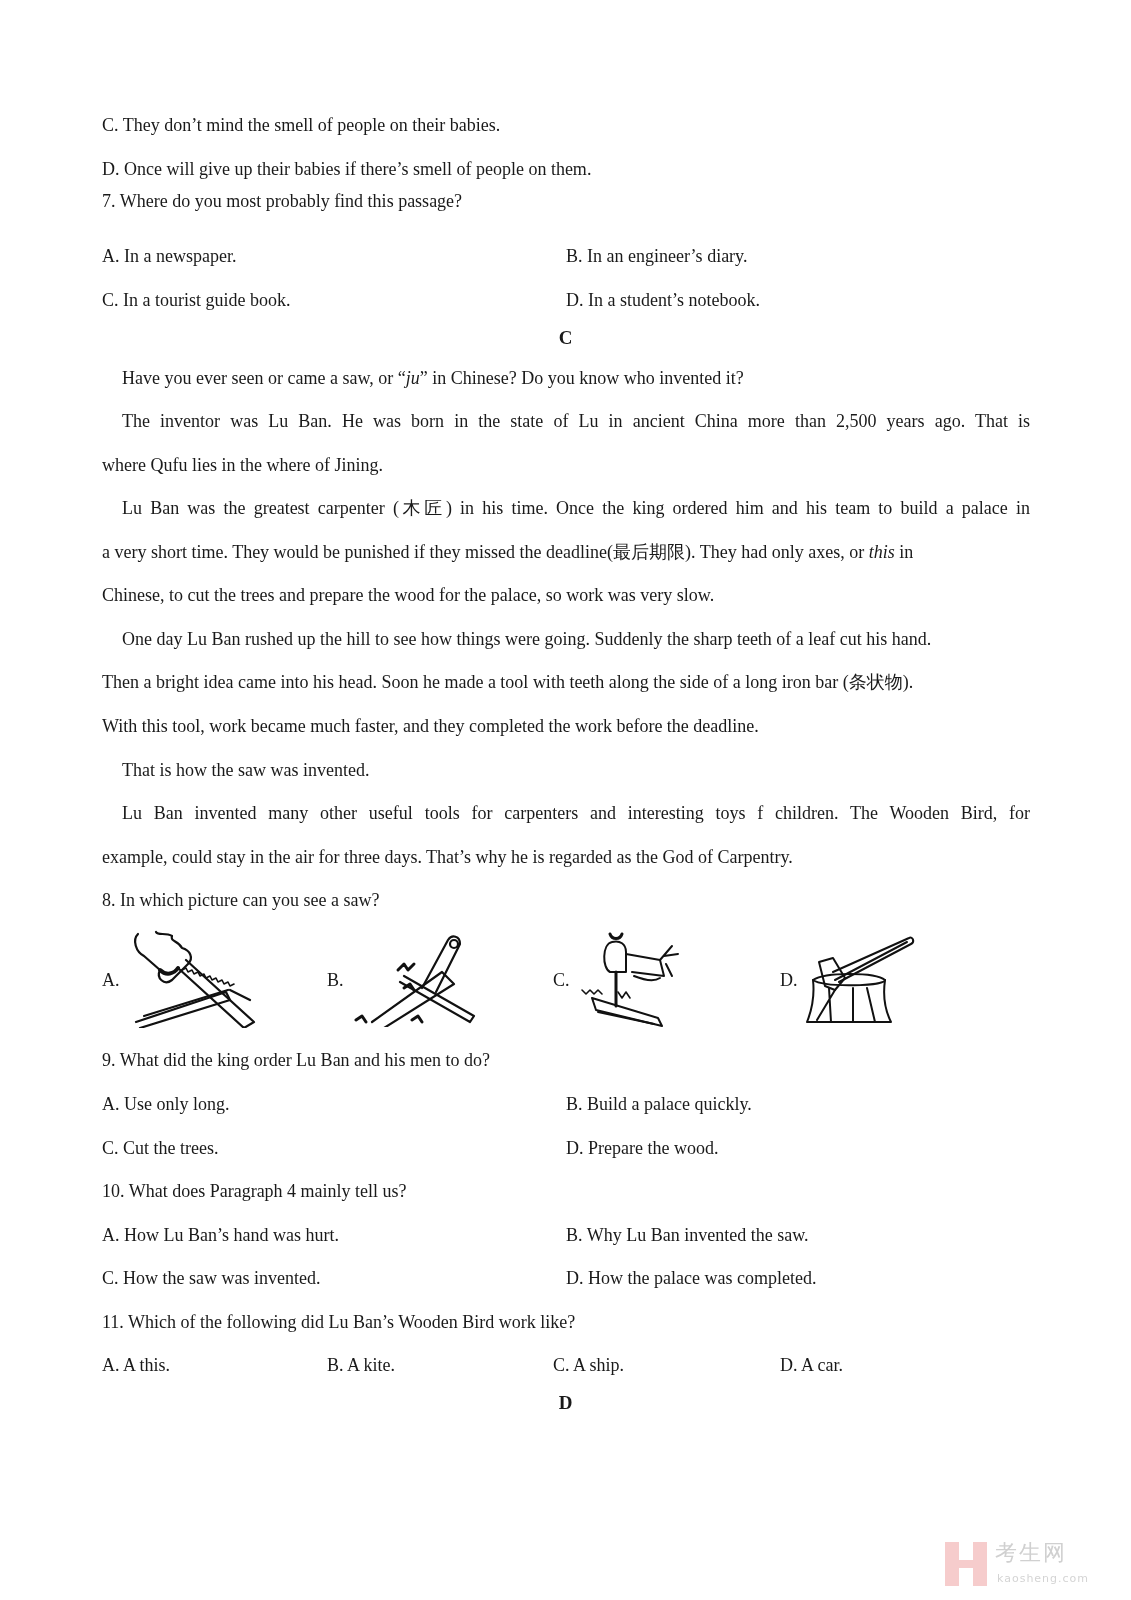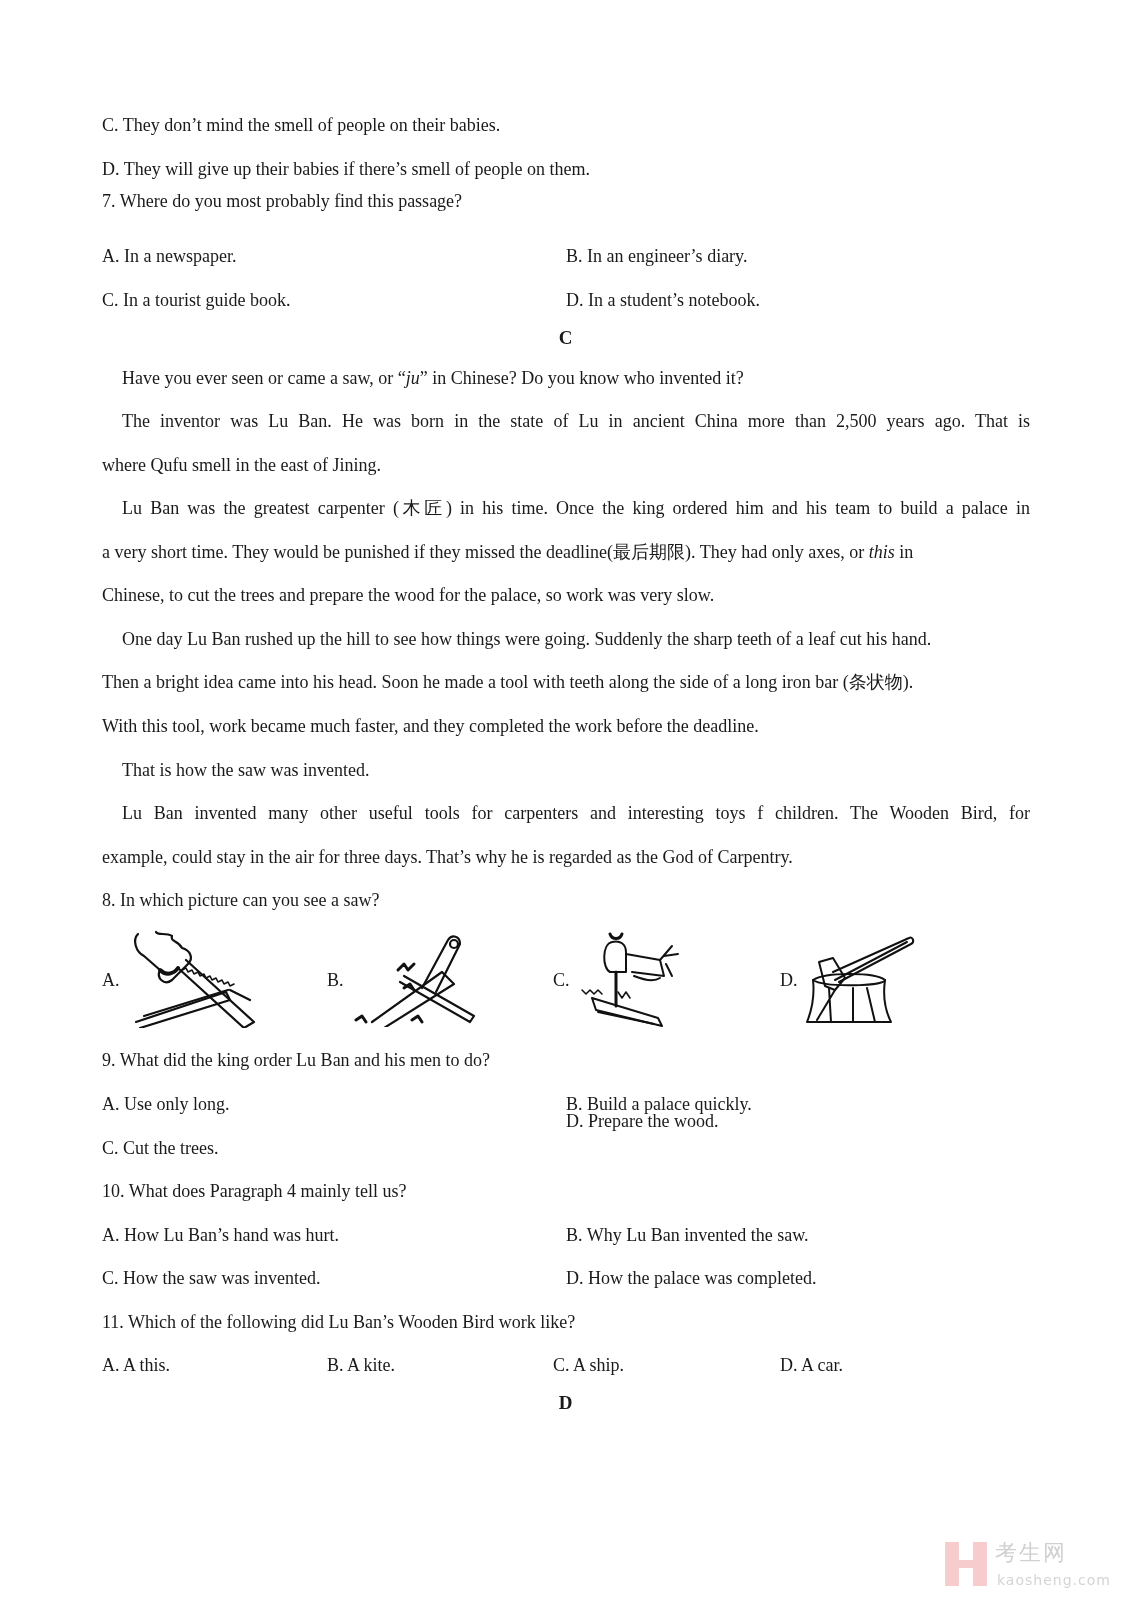--- a/index.html
+++ b/index.html
@@ -9,42 +9,42 @@
   .indent { left: 122px; }
   .col2 { left: 566px; }
   .justify { width: 928px; white-space: normal; text-align: justify; text-align-last: justify; }
   .heading { position: absolute; left: 0; width: 1131px; text-align: center; font-weight: bold; font-size: 19px; }
   .opt4 { position: absolute; font-size: 18px; line-height: 22px; white-space: nowrap; }
   .pic-label { position: absolute; font-size: 18px; line-height: 22px; }
   .pic { position: absolute; }
   .watermark { position: absolute; left: 945px; top: 1540px; width: 170px; height: 50px; }
   .wm-logo { position: absolute; left: 0; top: 2px; width: 42px; height: 44px; }
   .wm-cn { position: absolute; left: 50px; top: -2px; font-family: "DejaVu Sans", sans-serif; font-size: 22px; color: #d0d0d0; letter-spacing: 2px; }
-  .wm-en { position: absolute; left: 52px; top: 32px; font-family: "DejaVu Sans", sans-serif; font-size: 14px; color: #d4d4d4; letter-spacing: 1px; }
+  .wm-en { position: absolute; left: 52px; top: 32px; font-family: "DejaVu Sans", sans-serif; font-size: 11px; color: #d4d4d4; letter-spacing: 1px; }
 </style>
 </head>
 <body>
 
 <div class="line" style="top:114px">C. They don’t mind the smell of people on their babies.</div>
-<div class="line" style="top:158px">D. They will give up their babies if there’s smell of people on them.</div>
+<div class="line" style="top:158px">D. Once will give up their babies if there’s smell of people on them.</div>
 
 <div class="line" style="top:190px">7. Where do you most probably find this passage?</div>
 <div class="line" style="top:245px">A. In a newspaper.</div>
 <div class="line col2" style="top:245px">B. In an engineer’s diary.</div>
 <div class="line" style="top:289px">C. In a tourist guide book.</div>
 <div class="line col2" style="top:289px">D. In a student’s notebook.</div>
 
 <div class="heading" style="top:327px">C</div>
 
 <div class="line indent" style="top:367px">
   <span>Have you ever seen or came a saw, or “</span><i>ju</i><span>” in Chinese? Do you know who invented it?</span>
 </div>
 
 <div class="line indent justify" style="top:410px; width:908px">The inventor was Lu Ban. He was born in the state of Lu in ancient China more than 2,500 years ago. That is</div>
-<div class="line" style="top:454px">where Qufu smell in the east of Jining.</div>
+<div class="line" style="top:454px">where Qufu lies in the where of Jining.</div>
 
 <div class="line indent justify" style="top:497px; width:908px">Lu Ban was the greatest carpenter (木匠) in his time. Once the king ordered him and his team to build a palace in</div>
 <div class="line" style="top:541px">
   <span>a very short time. They would be punished if they missed the deadline(最后期限). They had only axes, or </span><i>this</i><span> in</span>
 </div>
 <div class="line" style="top:584px">Chinese, to cut the trees and prepare the wood for the palace, so work was very slow.</div>
 
 <div class="line indent" style="top:628px">One day Lu Ban rushed up the hill to see how things were going. Suddenly the sharp teeth of a leaf cut his hand.</div>
 <div class="line" style="top:671px">Then a bright idea came into his head. Soon he made a tool with teeth along the side of a long iron bar (条状物).</div>
 <div class="line" style="top:715px">With this tool, work became much faster, and they completed the work before the deadline.</div>
@@ -99,21 +99,21 @@
   <path d="M14 30 L28 26 L40 46 L30 58 L20 54 Z"></path>
   <path d="M8 48 C20 40 70 40 80 48 C80 54 20 56 8 48"></path>
   <path d="M8 48 C10 66 6 80 2 90 L86 90 C80 78 78 62 80 48"></path>
   <path d="M24 56 L26 90 M48 56 L48 90 M62 56 L70 90 M30 58 L12 88"></path>
 </svg>
 
 <div class="line" style="top:1049px">9. What did the king order Lu Ban and his men to do?</div>
 <div class="line" style="top:1093px">A. Use only long.</div>
 <div class="line col2" style="top:1093px">B. Build a palace quickly.</div>
 <div class="line" style="top:1137px">C. Cut the trees.</div>
-<div class="line col2" style="top:1110px">D. Prepare the wood.</div>
+<div class="line col2" style="top:1137px">D. Prepare the wood.</div>
 
 <div class="line" style="top:1180px">10. What does Paragraph 4 mainly tell us?</div>
 <div class="line" style="top:1224px">A. How Lu Ban’s hand was hurt.</div>
 <div class="line col2" style="top:1224px">B. Why Lu Ban invented the saw.</div>
 <div class="line" style="top:1267px">C. How the saw was invented.</div>
 <div class="line col2" style="top:1267px">D. How the palace was completed.</div>
 
 <div class="line" style="top:1311px">11. Which of the following did Lu Ban’s Wooden Bird work like?</div>
 <div class="opt4" style="left:102px; top:1354px">A. A this.</div>
 <div class="opt4" style="left:327px; top:1354px">B. A kite.</div>

